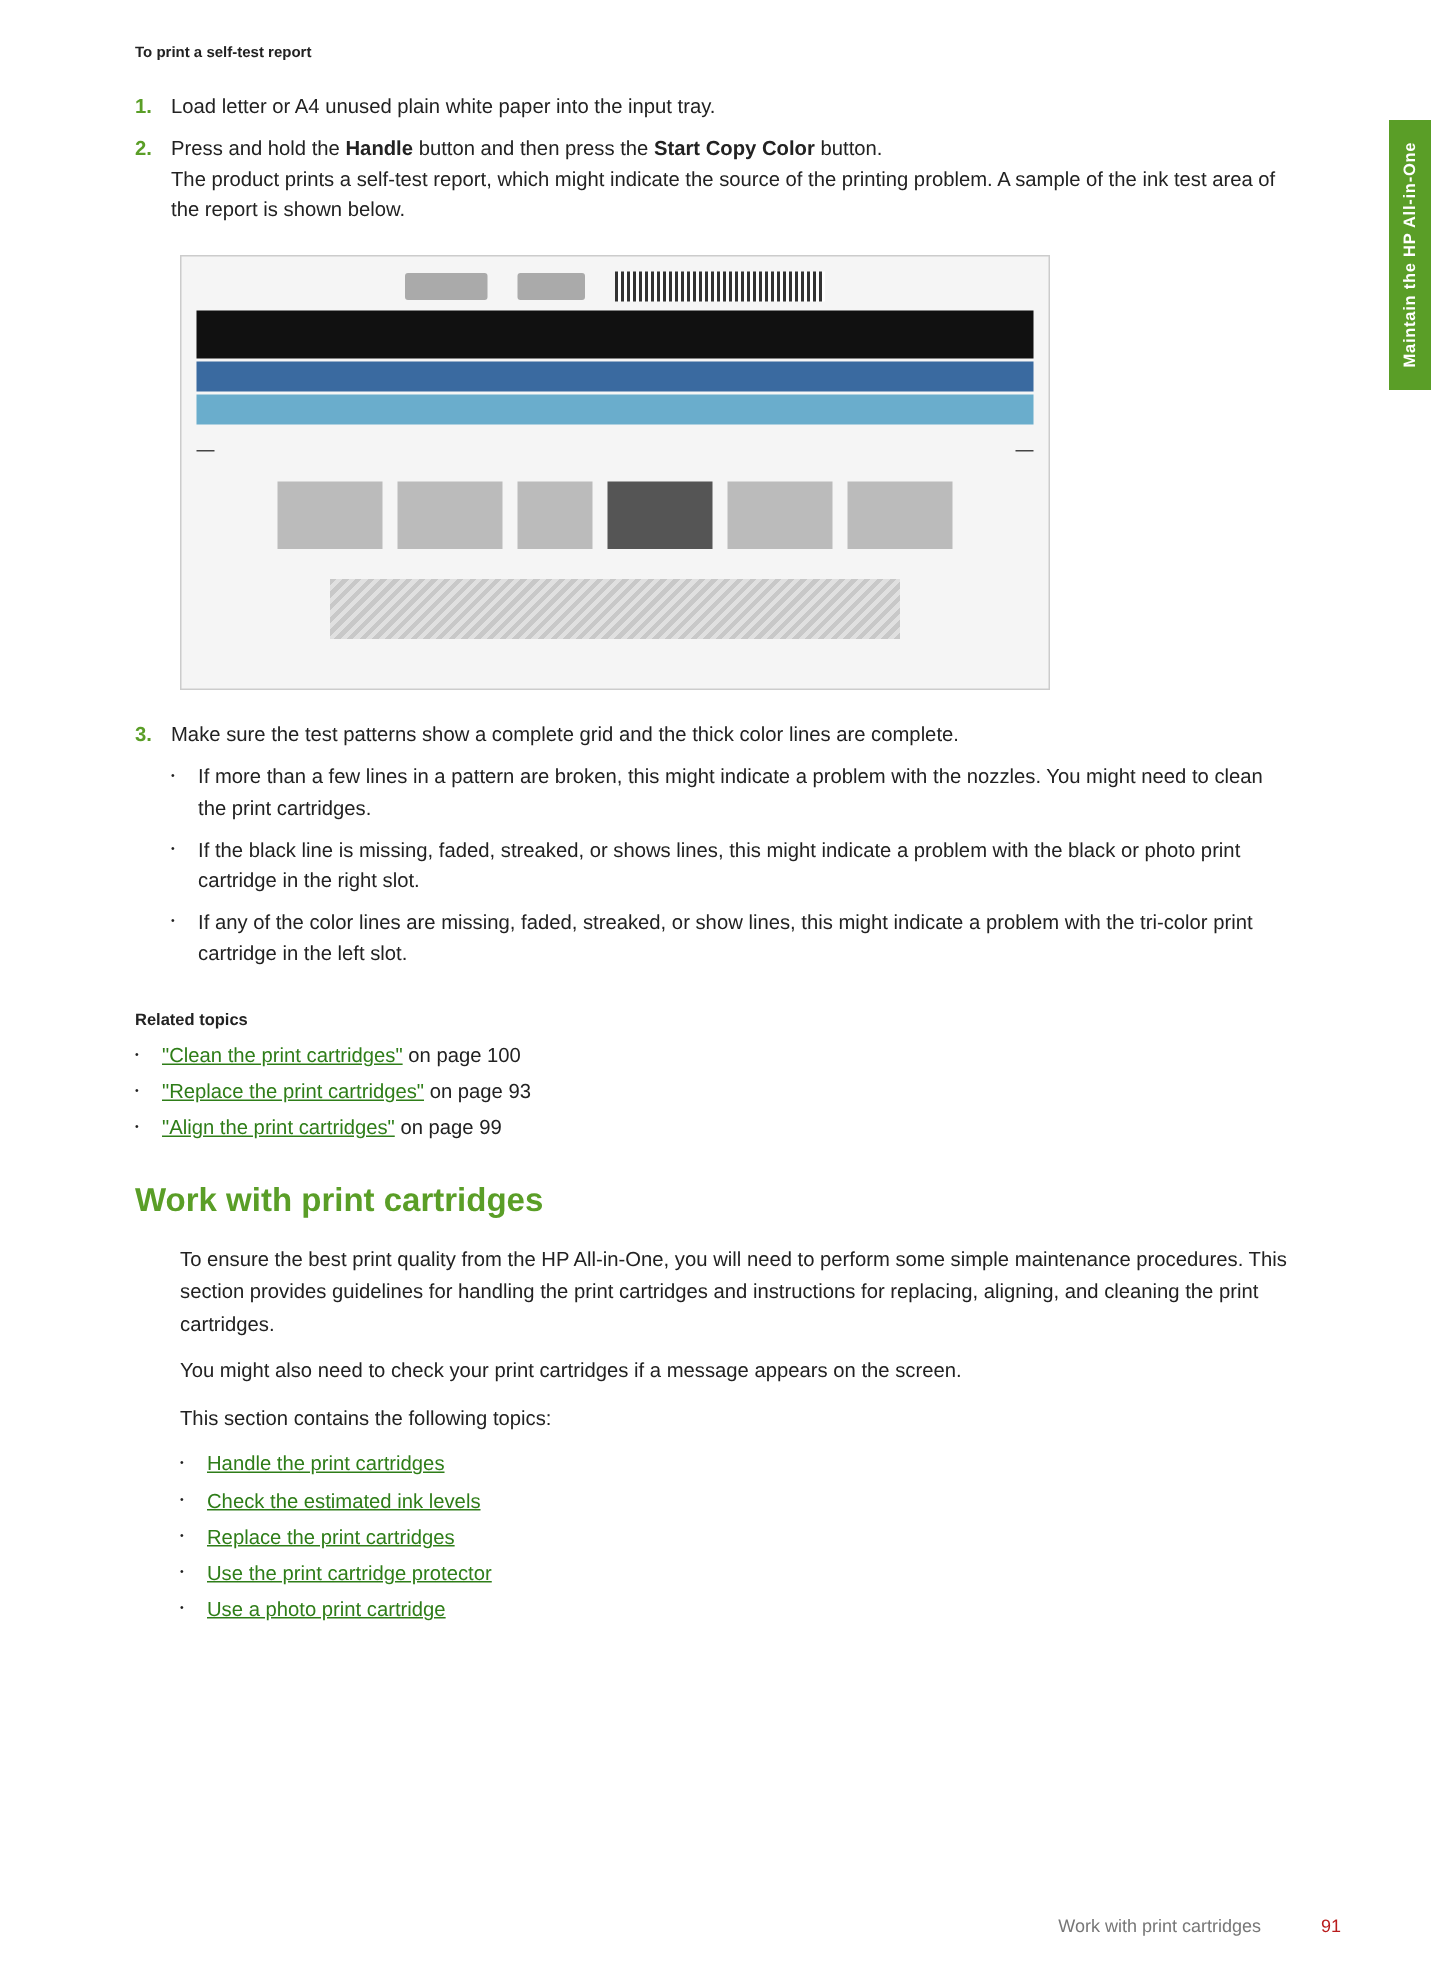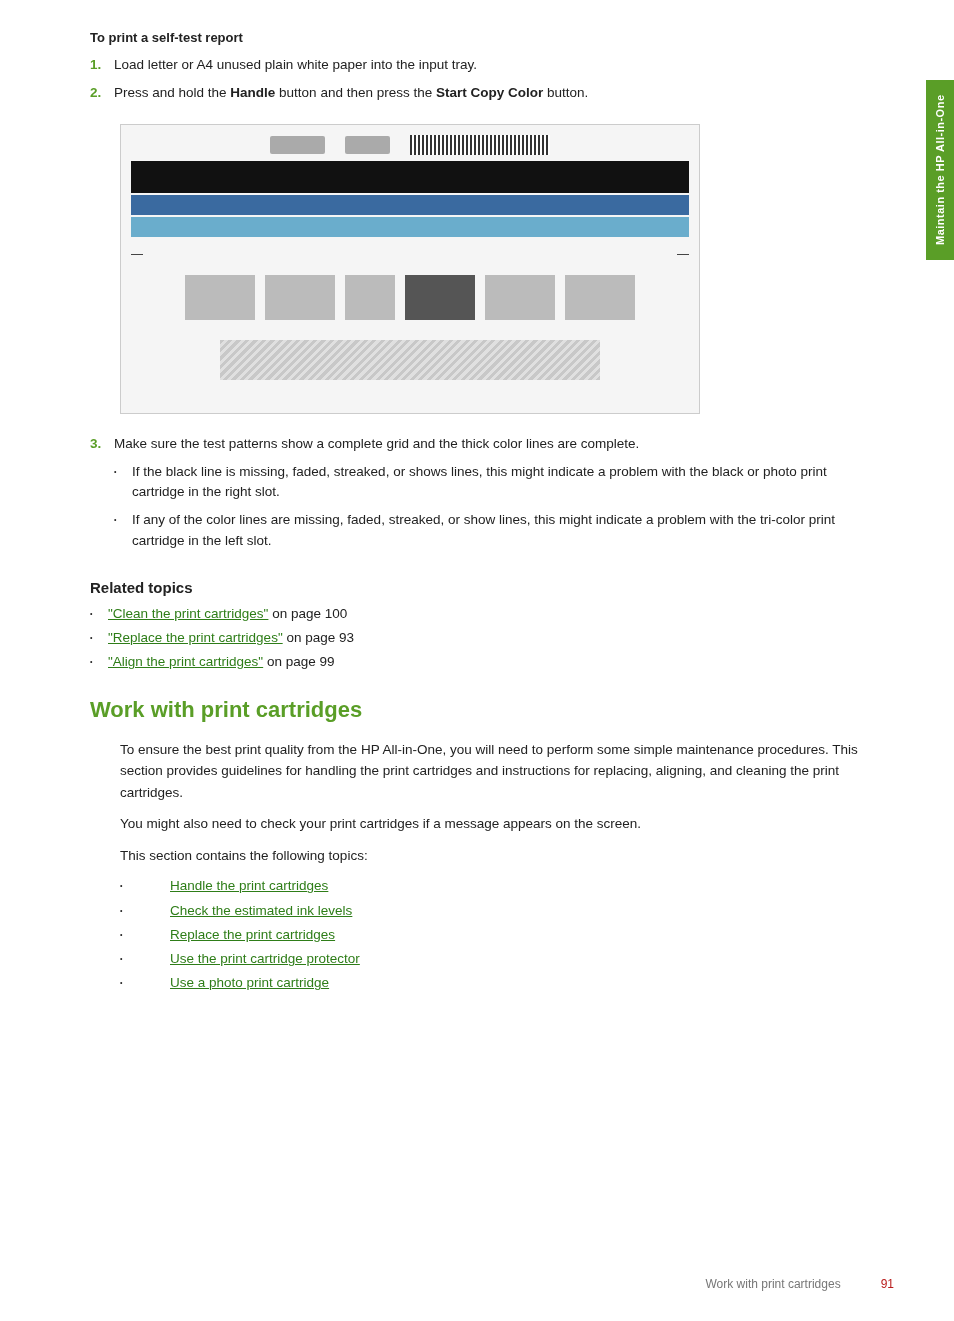--- a/index.html
+++ b/index.html
@@ -45,23 +45,23 @@
     }
 
     .main-content {
       flex: 1;
       padding: 30px 60px 30px 90px;
       max-width: 920px;
     }
 
     
     .section-heading {
-      font-size: 13px;
+      font-size: 10px;
       font-weight: bold;
-      margin-bottom: 10px;
+      margin-bottom: 20px;
     }
 
     
     .numbered-list {
       list-style: none;
       padding: 0;
       margin: 0 0 12px 0;
     }
 
     .numbered-list li {
@@ -226,21 +226,21 @@
     }
 
     .bullet-content {
       flex: 1;
       line-height: 1.5;
     }
 
     
     .related-heading {
       font-weight: bold;
-      font-size: 15px;
+      font-size: 11px;
       margin: 20px 0 8px 0;
     }
 
     .related-list {
       list-style: none;
       padding: 0;
       margin: 0 0 20px 0;
     }
 
     .related-list li {
@@ -272,21 +272,20 @@
     .topics-list {
       list-style: none;
       padding: 0;
       margin: 8px 0 8px 0;
     }
 
     .topics-list li {
       display: flex;
       margin-bottom: 4px;
       line-height: 1.5;
-      gap: 32px;
     }
 
     
     .page-footer {
       position: absolute;
       bottom: 30px;
       right: 60px;
       font-size: 12px;
       color: #555;
       display: flex;
@@ -322,20 +321,21 @@
 
     <ol class="numbered-list">
       <li>
         <span class="list-number">1.</span>
         <span class="list-content">Load letter or A4 unused plain white paper into the input tray.</span>
       </li>
       <li>
         <span class="list-number">2.</span>
         <span class="list-content">
           Press and hold the <strong>Handle</strong> button and then press the <strong>Start Copy Color</strong> button.<br>
+          <span>The product prints a self-test report, which might indicate the source of the printing problem. A sample of the ink test area of the report is shown below.</span>
         </span>
       </li>
     </ol>
 
     <div class="test-image-area">
       <div class="test-top-row">
         <div class="test-small-gray-block"></div>
         <div class="test-small-gray-block2"></div>
         <div class="test-barcode"></div>
       </div>
@@ -353,20 +353,24 @@
       </div>
       <div class="test-bottom-texture"></div>
     </div>
 
     <ol class="numbered-list" style="margin-top:12px;">
       <li>
         <span class="list-number">3.</span>
         <span class="list-content">
           <span>Make sure the test patterns show a complete grid and the thick color lines are complete.</span>
           <ul class="bullet-list" style="margin-top:8px;">
+            <li>
+              <span class="bullet-dot">•</span>
+              <span class="bullet-content">If more than a few lines in a pattern are broken, this might indicate a problem with the nozzles. You might need to clean the print cartridges.</span>
+            </li>
             <li>
               <span class="bullet-dot">•</span>
               <span class="bullet-content">If the black line is missing, faded, streaked, or shows lines, this might indicate a problem with the black or photo print cartridge in the right slot.</span>
             </li>
             <li>
               <span class="bullet-dot">•</span>
               <span class="bullet-content">If any of the color lines are missing, faded, streaked, or show lines, this might indicate a problem with the tri-color print cartridge in the left slot.</span>
             </li>
           </ul>
         </span>

